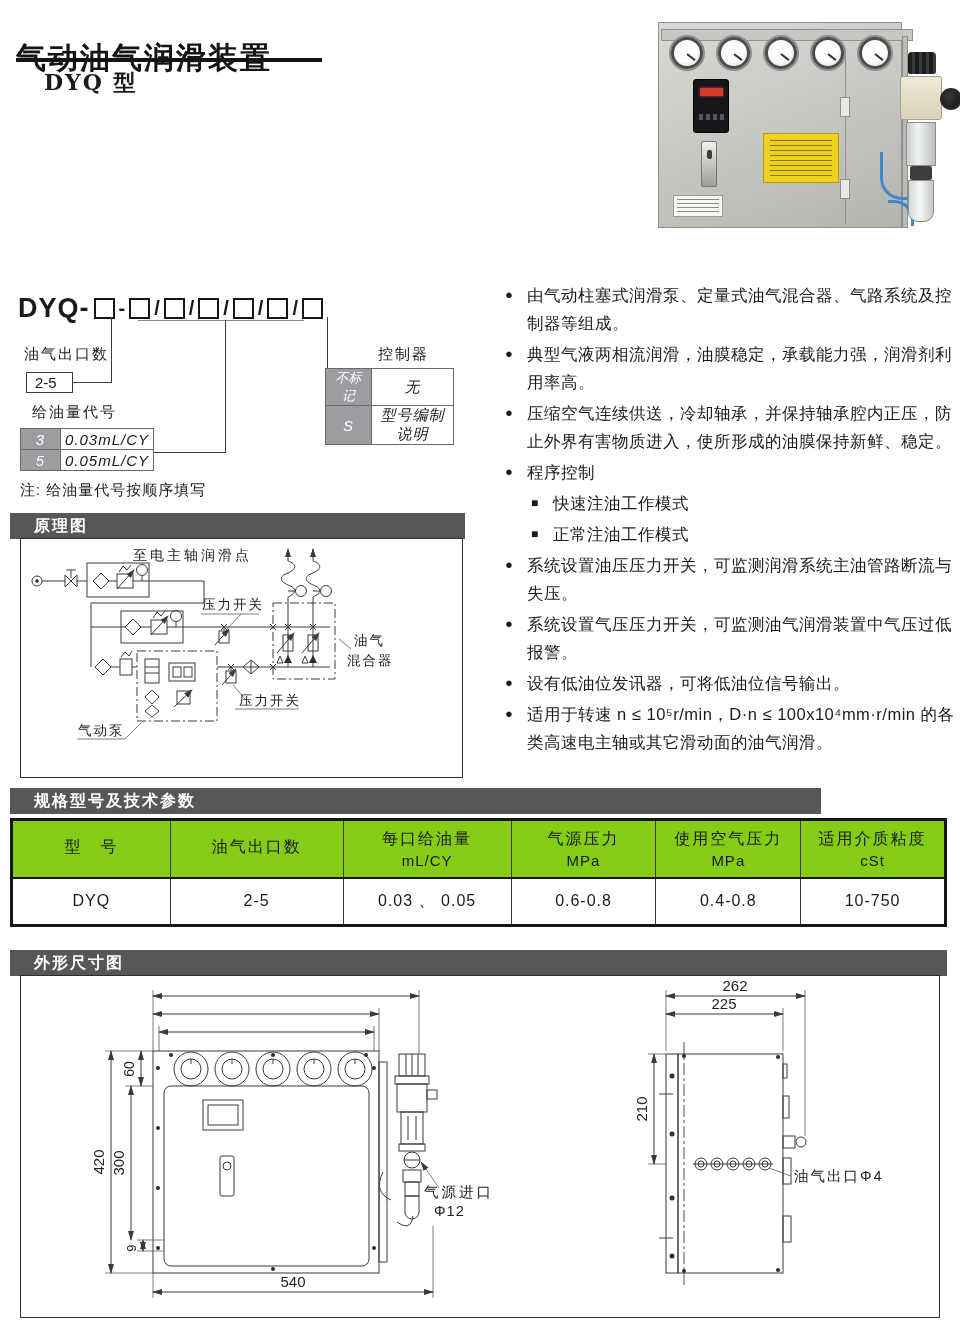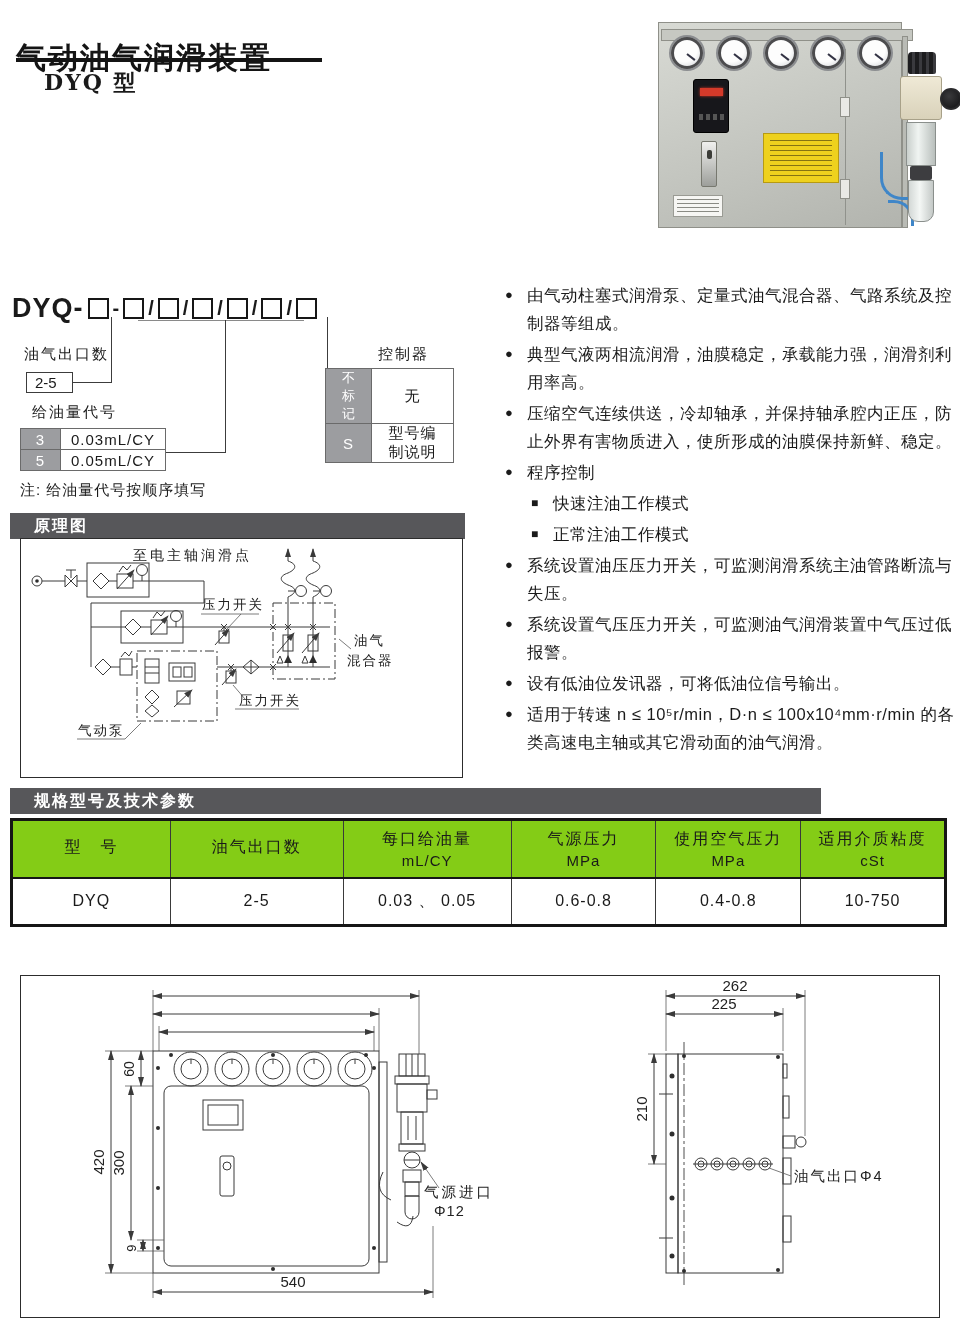--- a/index.html
+++ b/index.html
@@ -61,30 +61,30 @@
   .frl-fit { position:absolute; left:258px; top:154px; width:22px; height:14px; background:#3d3d40; border-radius:2px; }
   .frl-bowl2 { position:absolute; left:256px; top:168px; width:26px; height:42px;
     background:linear-gradient(90deg,#d3d8d6,#f4f7f5 45%,#c4c9c7); border:1px solid #8a8f8c; border-radius:0 0 10px 10px; }
   .tube1 { position:absolute; left:228px; top:140px; width:30px; height:48px;
     border-left:3px solid #3f86c8; border-bottom:3px solid #3f86c8; border-radius:0 0 0 22px; }
   .tube2 { position:absolute; left:236px; top:188px; width:26px; height:26px;
     border-right:3px solid #3f86c8; border-top:3px solid #3f86c8; border-radius:0 20px 0 0; }
 
   
   .model-area { left:10px; top:283px; width:455px; height:228px; }
-  .code-row { position:absolute; left:2px; top:10px; display:flex; align-items:center; }
+  .code-row { position:absolute; left:8px; top:10px; display:flex; align-items:center; }
   .code-prefix { font-size:27px; font-weight:bold; letter-spacing:1px; margin-right:3px; }
   .code-box { width:21px; height:21px; border:2px solid #161616; margin:0 1px; }
   .code-sep { font-size:20px; font-weight:bold; padding:0 3px; }
   .code-underline { position:absolute; left:128px; top:37px; width:166px; border-top:1px solid #8a8a8a; }
   .conn { position:absolute; border-color:#3c3c3c !important; }
   .lbl { position:absolute; font-size:15px; letter-spacing:2px; }
   .small-box { position:absolute; border:1px solid #3c3c3c; font-size:15px; line-height:19px; padding-left:8px; }
   .mini-table { position:absolute; border-collapse:collapse; }
-  .mini-table td { border:1px solid #6a6a6a; font-size:15px; height:21px; padding:0 10px; }
+  .mini-table td { border:1px solid #6a6a6a; font-size:15px; height:21px; padding:0 4px;font-style:italic; }
   .mini-table td.gray { background:#9c9da0; color:#fff; text-align:center; letter-spacing:1px; }
   .mini-table td.val { background:#fff; text-align:center; letter-spacing:1px; }
   .model-note { position:absolute; font-size:15px; letter-spacing:1px; }
 
   
   .features { left:505px; top:281px; width:452px; }
   .feat { display:flex; font-size:16.5px; line-height:28px; margin-bottom:3px; letter-spacing:0.5px; }
   .feat .bullet { flex:0 0 22px; font-size:13px; }
   .feat.sub { margin-left:26px; }
   .feat.sub .bullet { font-size:12px; }
@@ -146,20 +146,21 @@
     <div class="frl-knob"></div>
     <div class="frl-body"></div>
     <div class="frl-gauge"></div>
     <div class="frl-bowl"></div>
     <div class="frl-fit"></div>
     <div class="frl-bowl2"></div>
   </div>
 
   <div class="abs bar" style="left:10px;top:513px;width:455px">原理图</div>
   <div class="abs bar" style="left:10px;top:788px;width:811px">规格型号及技术参数</div>
+  <div class="abs bar" style="left:10px;top:950px;width:937px">外形尺寸图</div>
 
   <div class="abs model-area">
     <div class="code-row">
       <span class="code-prefix">DYQ-</span>
       <span class="code-box"></span>
       <span class="code-sep">-</span>
       <span class="code-box"></span>
       <span class="code-sep">/</span>
       <span class="code-box"></span>
       <span class="code-sep">/</span>

